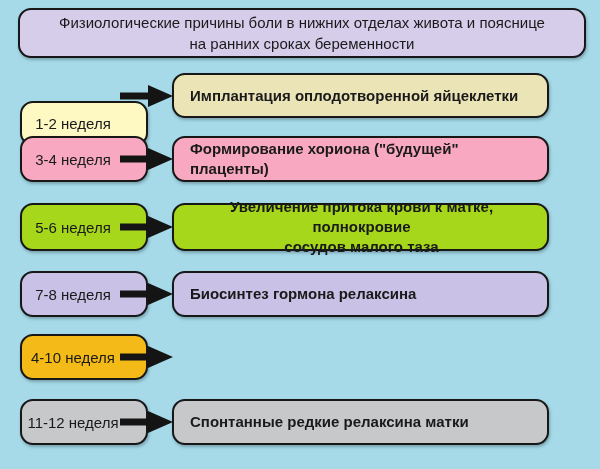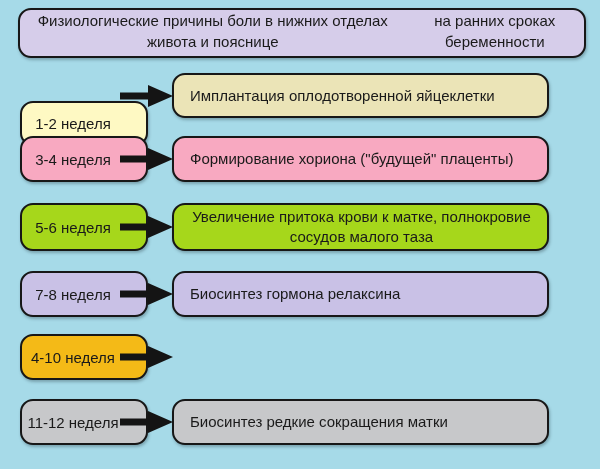--- a/index.html
+++ b/index.html
@@ -18,21 +18,21 @@
   .box {
     border: 2.5px solid #171717;
     border-radius: 13px;
     box-shadow: 1px 2px 3px rgba(40,60,70,0.35);
   }
   .title-box {
     position: absolute;
     left: 18px; top: 8px;
     width: 568px; height: 50px;
     display: flex;
-    flex-direction: row;
+    flex-direction: column;
     justify-content: center;
     text-align: center;
     font-size: 15px;
     line-height: 21px;
   }
   .row { position: absolute; left: 0; width: 600px; }
   .label-box {
     position: absolute;
     left: 20px; top: 0;
     width: 128px; height: 100%;
@@ -54,20 +54,21 @@
     position: absolute;
     left: 172px; top: 0;
     width: 377px; height: 100%;
     display: flex;
     flex-direction: column;
     justify-content: center;
     align-items: flex-start;
     padding: 0 14px 0 16px;
     font-size: 15px;
     line-height: 20px;
+    font-weight: bold;
   }
   .desc-box.center { align-items: center; text-align: center; }
 </style>
 </head>
 <body>
 
 <div class="stage">
 
   <div class="box title-box" style="background-color: rgb(214, 205, 234);">
     <div>Физиологические причины боли в нижних отделах живота и пояснице</div>
@@ -133,17 +134,17 @@
   </div>
 
   <div class="row" style="top:399px;height:46px;text-align:center;">
     <div class="box label-box" style="background-color: rgb(199, 200, 202);">
       <span>11-12 неделя</span>
     </div>
     <svg class="arrow" width="54" height="26" viewBox="0 0 54 26">
       <path d="M0,9.5 L28,9.5 L28,2 L53,13 L28,24 L28,16.5 L0,16.5 Z" fill="#141414"></path>
     </svg>
     <div class="box desc-box" style="background-color: rgb(199, 200, 202);">
-      <span>Биосинтез редкие сокращения матки</span>
+      <span>Спонтанные редкие релаксина матки</span>
     </div>
   </div>
 
 </div>
 
 </body></html>

